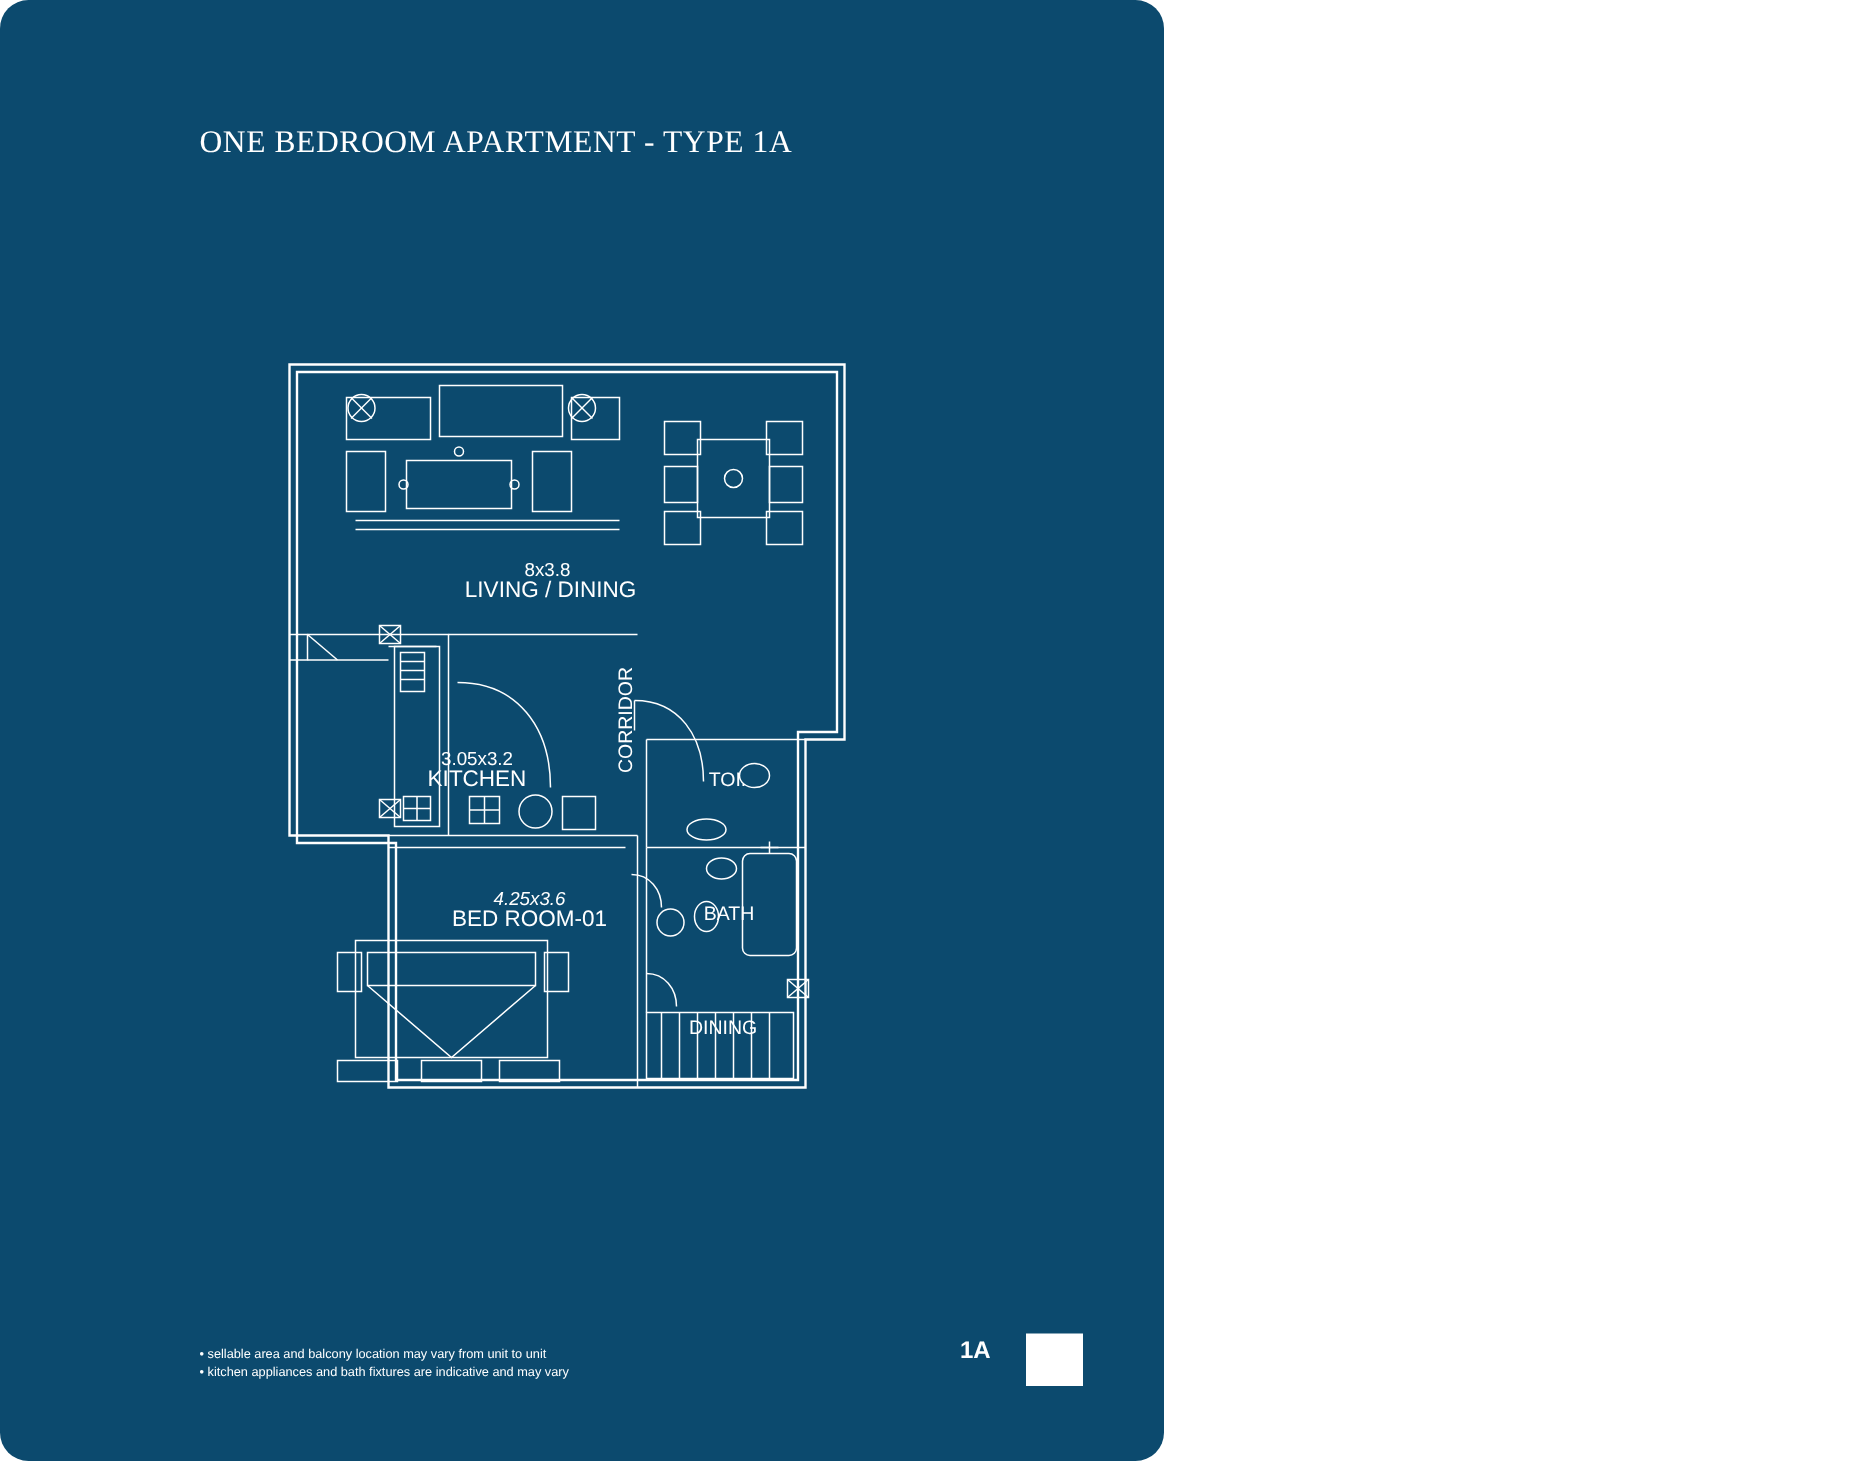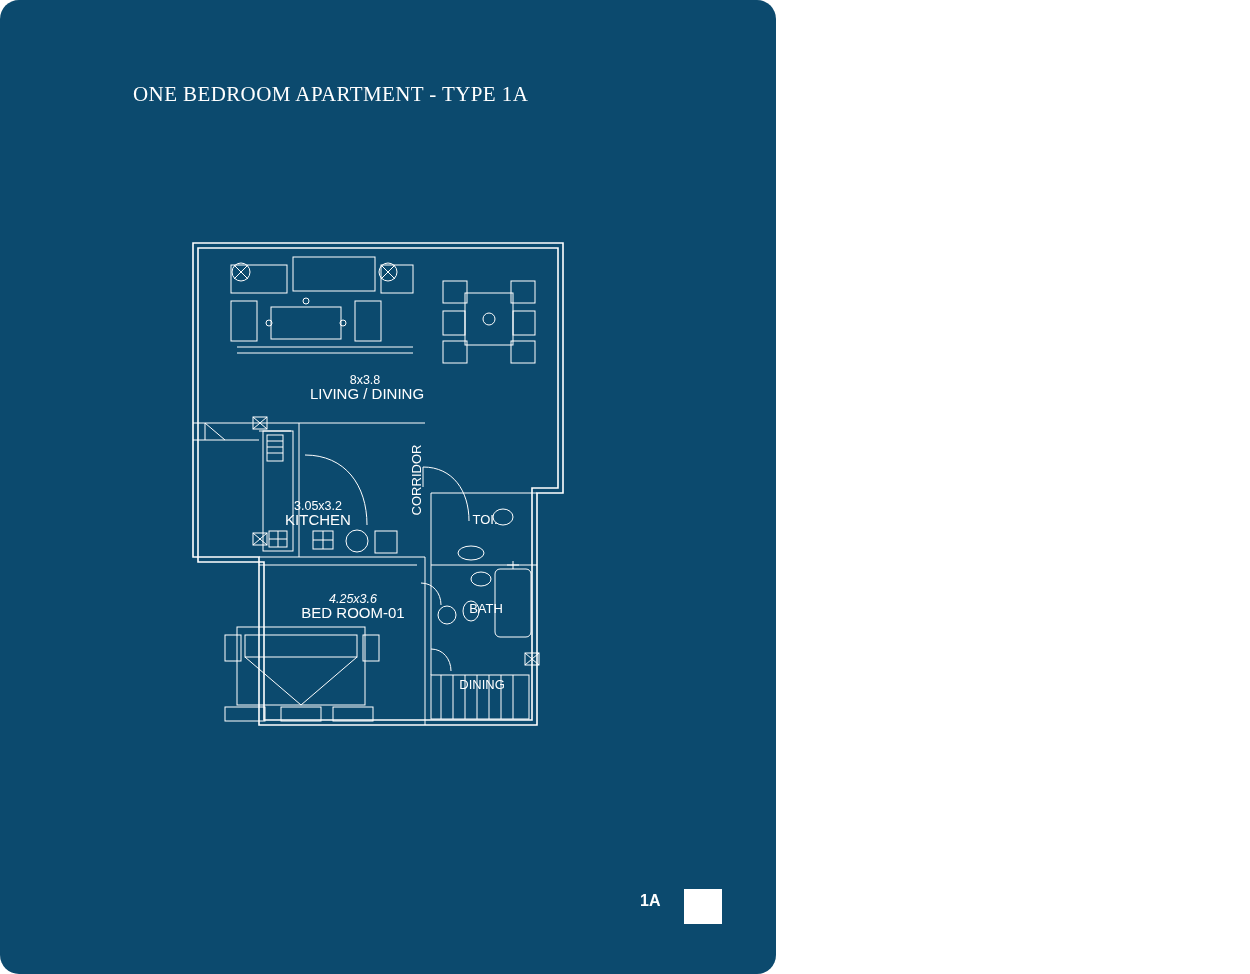--- a/index.html
+++ b/index.html
@@ -219,20 +219,24 @@
 
       <div class="fp-label fp-small rot90" style="left:224px; top:295px; width:100px;">CORRIDOR</div>
 
       <div class="fp-label fp-small" style="left:270px; top:277px; width:60px;">TOI.</div>
 
       <div class="fp-label fp-small" style="left:266px; top:366px; width:70px;">BATH</div>
 
       <div class="fp-label fp-small" style="left:252px; top:442px; width:90px;">DINING</div>
     </div>
 
+    <div class="disclaimer-left">
+      <div>• sellable area and balcony location may vary from unit to unit</div>
+      <div>• kitchen appliances and bath fixtures are indicative and may vary</div>
+    </div>
 
     <div class="type-badge">1A</div>
     <div class="type-swatch"></div>
   </div>
 
   <div class="right-panel">
 
     
     
 

